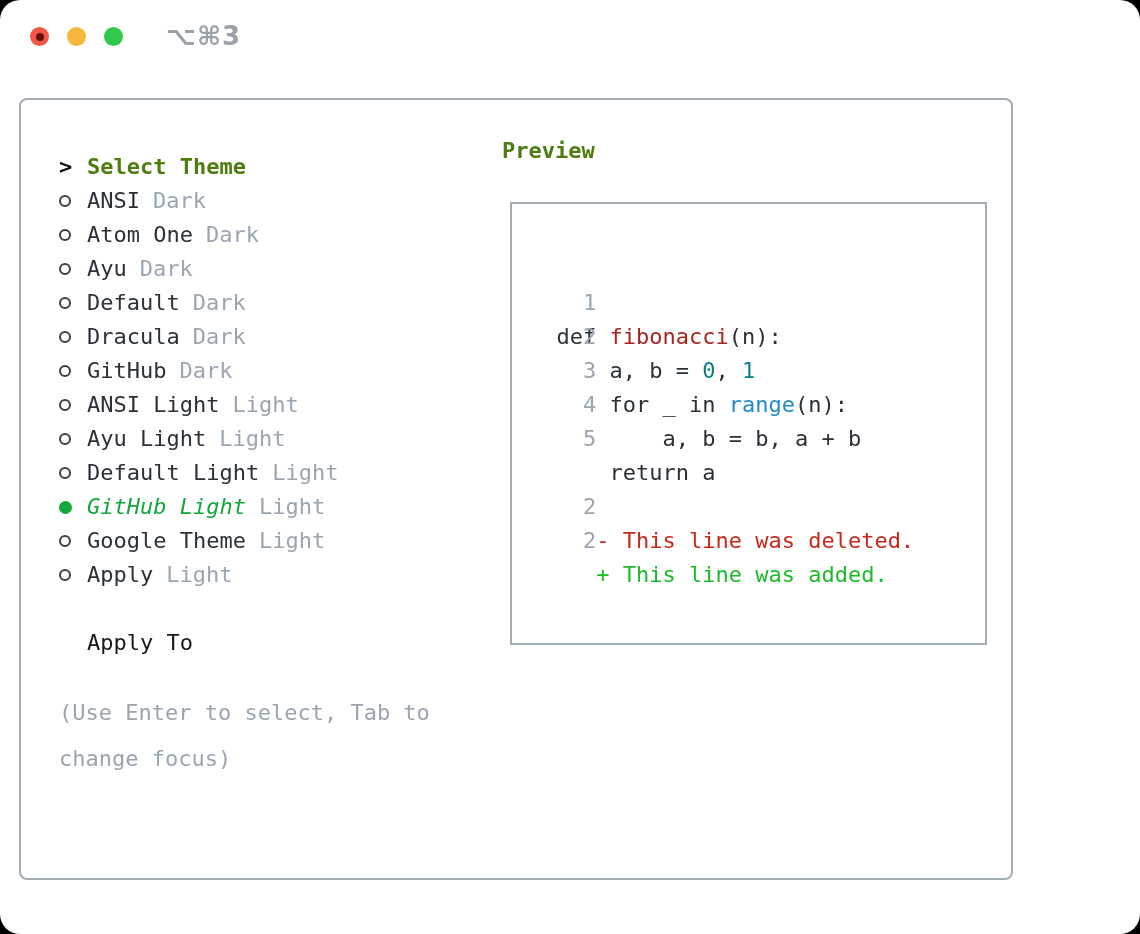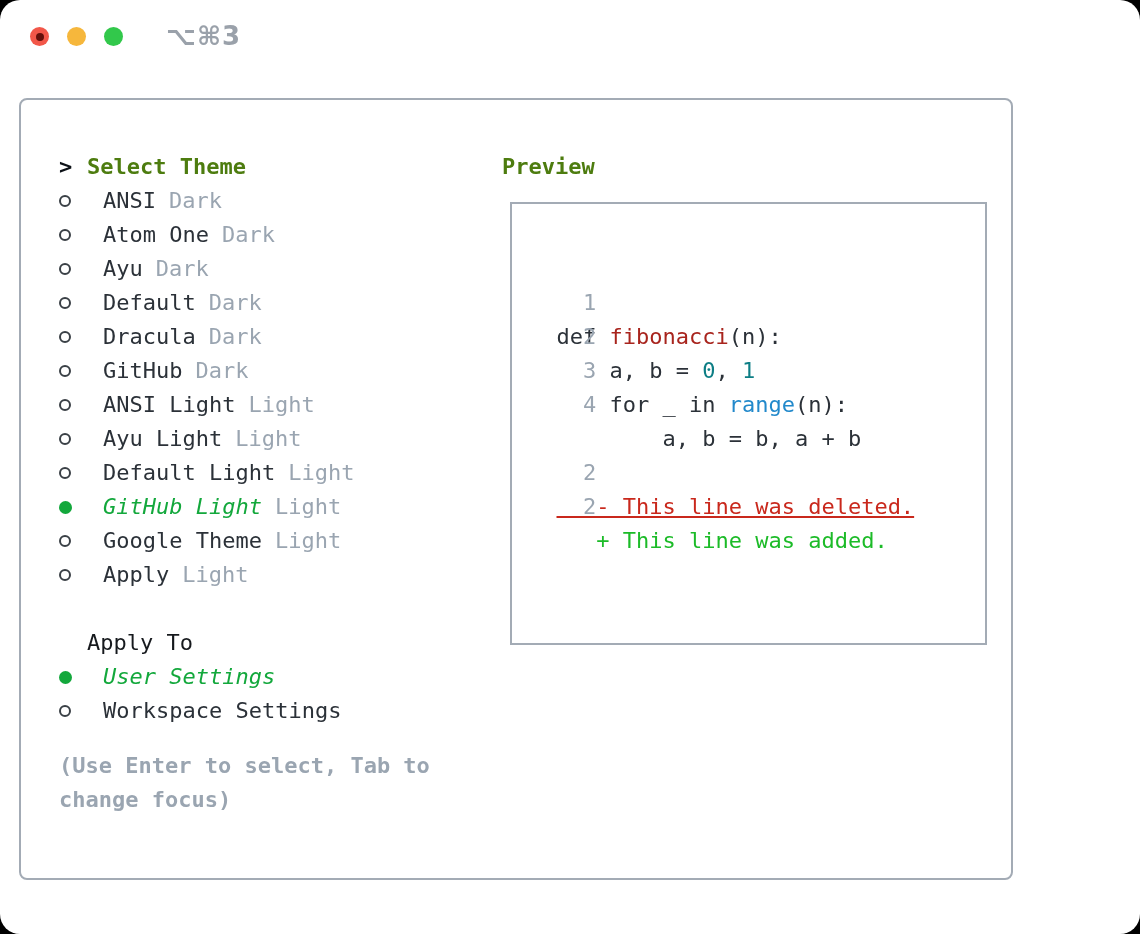--- a/index.html
+++ b/index.html
@@ -34,48 +34,48 @@
     border:2px solid var(--border_gray); border-radius:8px; background:#fff;
   }
 
   .row { height:34px; line-height:34px; font-size:22px; display:flex; align-items:center; white-space:pre; }
   .bullet-cell { width:28px; display:flex; align-items:center; flex:none; }
   .ring {
     width:12px; height:12px; border:2px solid #3a4046; border-radius:50%;
   }
   .ring.sel { width:13px; height:13px; border:none; background:var(--accent_green); }
   .prefix { font-weight:bold; color:#0d1117; }
-  .name { color:var(--foreground);margin-left:16px; }
+  .name { color:var(--foreground); }
   .row.selected .name { color:var(--accent_green);font-style:italic; }
   .tag { color:var(--muted_gray); padding-left:13px; }
   .header { font-weight:bold; color:#4d7c0f; }
   .subheader { color:#16191d;text-align:right; }
   .spacer { height:34px; }
 
   .left-col { position:absolute; left:38px; top:50px; width:440px; }
   .hint {
-    margin-top:21px; width:424px;
-    font-size:22px; line-height:34px; color:var(--muted_gray); white-space:normal;font-weight:bold;
+    margin-top:30px; width:424px;
+    font-size:22px; line-height:46px; color:var(--muted_gray); white-space:normal;
   }
 
   
-  .right-col { position:absolute; left:481px; top:50px; }
+  .right-col { position:absolute; left:481px; top:34px; }
   .preview-box {
     position:absolute; left:489px; top:102px; width:477px; height:443px;
     border:2px solid var(--border_gray); background:#fff;
     padding:48px 0 6px 18px; overflow:hidden;
   }
   .code-row { height:34px; line-height:34px; font-size:22px; white-space:pre; }
   .lnum { display:inline-block; width:33px; color:var(--muted_gray); }
   .c-fg   { color:var(--foreground); }
   .c-red  { color:var(--function_red); }
   .c-teal { color:var(--number_teal); }
   .c-blue { color:var(--builtin_blue); }
   .c-gray { color:var(--context_gray); }
-  .c-del  { color:var(--deleted_red);text-decoration:underline; }
+  .c-del  { color:var(--deleted_red); }
   .c-add  { color:var(--added_green); }
 </style>
 </head>
 <body>
 
 <div class="window">
 
   <div class="titlebar">
     <div class="traffic">
       <div class="dot dot-close">
@@ -180,36 +180,20 @@
     <span class="tag">Light</span>
   </div>
         </div>
 
       <div class="spacer"></div>
 
       <div class="row">
         <span class="bullet-cell"></span>
         <span class="subheader">Apply To</span>
       </div>
-      <div id="apply-items">
-          <div class="row selected">
-    <span class="bullet-cell">
-      <span class="ring sel"></span>
-    </span>
-    <span class="name">User Settings</span>
-    
-  </div>
-          <div class="row">
-    <span class="bullet-cell">
-      <span class="ring"></span>
-    </span>
-    <span class="name">Workspace Settings</span>
-    
-  </div>
-        </div>
 
       <div class="hint">(Use Enter to select, Tab to change focus)</div>
     </div>
 
     <div class="right-col">
       <div class="row">
         <span class="header">Preview</span>
       </div>
     </div>
 
@@ -221,20 +205,23 @@
           <div class="code-row">
     <span class="lnum">2</span>
   <span class="c-fg">    a, b = </span><span class="c-teal">0</span><span class="c-fg">, </span><span class="c-teal">1</span></div>
           <div class="code-row">
     <span class="lnum">3</span>
   <span class="c-fg">    for _ in </span><span class="c-blue">range</span><span class="c-fg">(n):</span></div>
           <div class="code-row">
     <span class="lnum">4</span>
   <span class="c-fg">        a, b = b, a + b</span></div>
           <div class="code-row">
+    <span class="lnum">5</span>
+  <span class="c-fg">    return a</span></div>
+          <div class="code-row">
     <span class="lnum"></span>
   </div>
           <div class="code-row">
     <span class="lnum">2</span>
   <span class="c-del">   - This line was deleted.</span></div>
           <div class="code-row">
     <span class="lnum">2</span>
   <span class="c-add">   + This line was added.</span></div>
         </div>
     </div>

